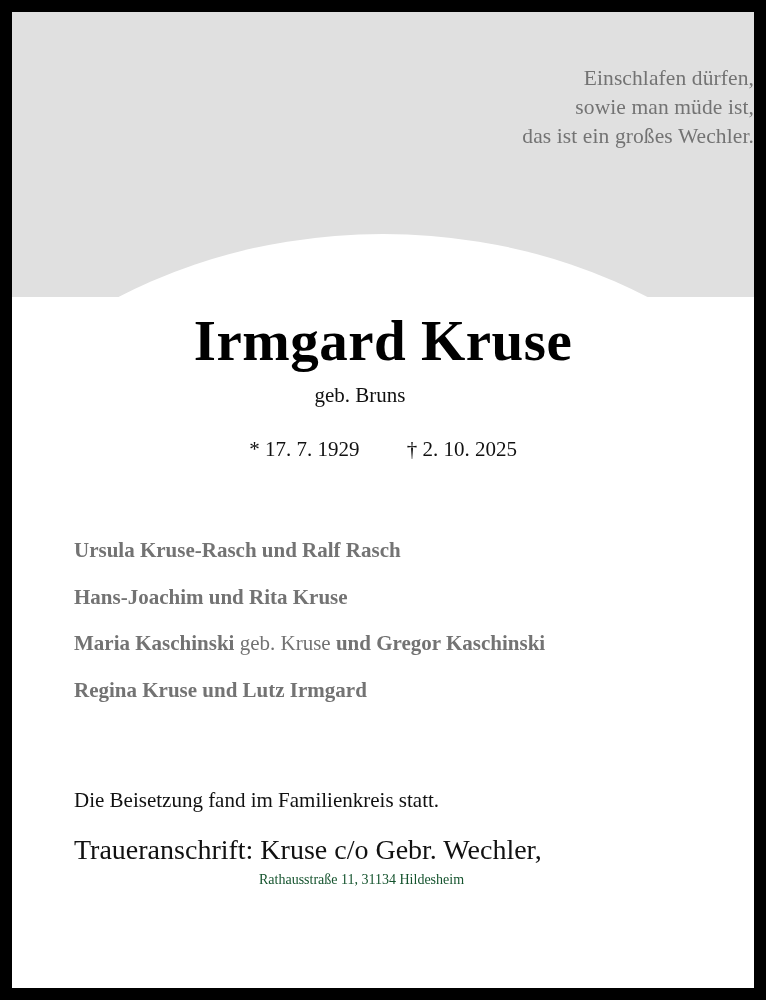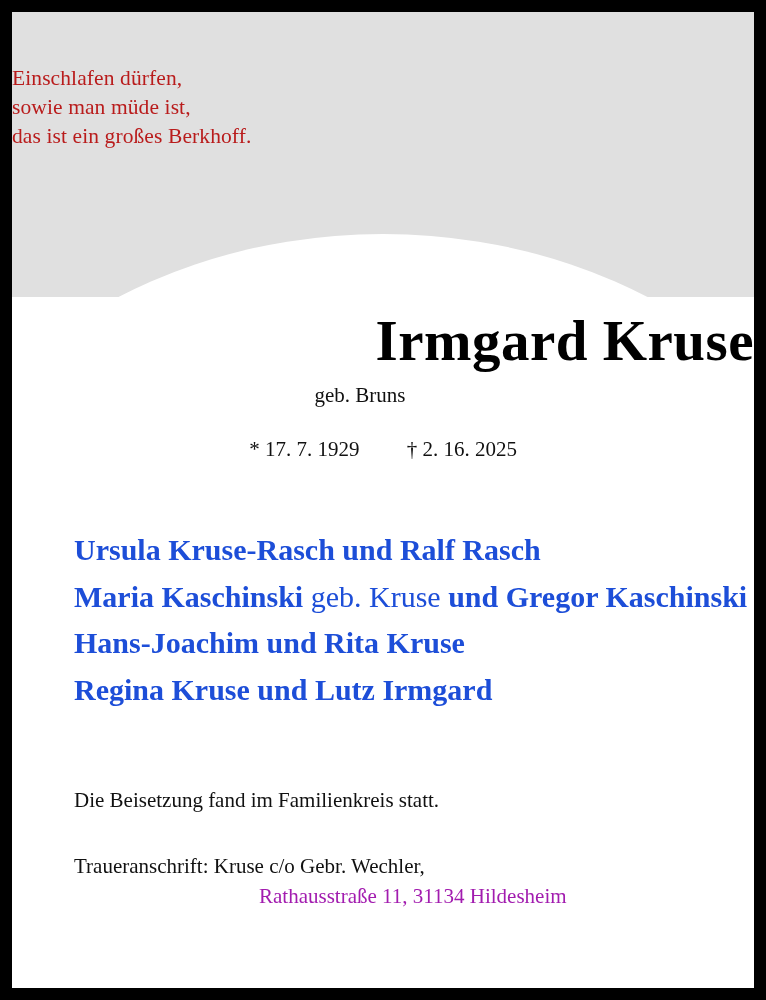--- a/index.html
+++ b/index.html
@@ -46,35 +46,35 @@
     width: 982px;
     height: 400px;
     background: #ffffff;
     border-radius: 50% 50% 0 0 / 100% 100% 0 0;
   }
   .quote {
     position: absolute;
     left: 0;
     top: 52px;
     width: 742px;
-    text-align: left;
+    text-align: right;
     font-size: 21.5px;
     line-height: 29px;
-    color: #b91c1c;
+    color: #737373;
     letter-spacing: 0.1px;
   }
   .quote .ql {
     display: block;
   }
   .name {
     position: absolute;
     left: 0;
     top: 296px;
     width: 742px;
-    text-align: right;
+    text-align: center;
     font-size: 57px;
     font-weight: bold;
     letter-spacing: 0.5px;
     color: #000000;
     line-height: 66px;
   }
   .maiden {
     position: absolute;
     left: 0;
     top: 371px;
@@ -93,86 +93,86 @@
     color: #111111;
   }
   .dates .born { margin-right: 42px; }
   .survivors {
     position: absolute;
     left: 62px;
     top: 515px;
     width: 660px;
   }
   .survivors .line {
-    font-size: 30px;
+    font-size: 21px;
     font-weight: bold;
     line-height: 46.5px;
-    color: #1d4ed8;
+    color: #737373;
     white-space: nowrap;
   }
   .survivors .line .reg {
     font-weight: normal;
   }
   .footer {
     position: absolute;
     left: 62px;
     top: 773px;
     width: 660px;
   }
   .footer .l1 {
     font-size: 21px;
     color: #111111;
     line-height: 30px;
   }
   .footer .l2 {
-    margin-top: 36px;
-    font-size: 21px;
+    margin-top: 20px;
+    font-size: 28px;
     color: #111111;
     line-height: 30px;
   }
   .footer .l3 {
-    font-size: 21px;
-    color: #a21caf;
+    font-size: 14px;
+    color: #14532d;
     line-height: 30px;
     padding-left: 185px;
   }
 </style>
 </head>
 <body>
 
 <div class="notice">
 
   <div class="arc-bg">
     <div class="grey"></div>
     <div class="white-arc"></div>
   </div>
 
   <div class="quote">
     <span class="ql">Einschlafen dürfen,</span>
     <span class="ql">sowie man müde ist,</span>
-    <span class="ql">das ist ein großes Berkhoff.</span>
+    <span class="ql">das ist ein großes Wechler.</span>
   </div>
 
   <div class="name">Irmgard Kruse</div>
   <div class="maiden">geb. Bruns</div>
 
   <div class="dates">
     <span class="born">* 17. 7. 1929</span>
-    <span class="died">† 2. 16. 2025</span>
+    <span class="died">† 2. 10. 2025</span>
   </div>
 
   <div class="survivors">
     <div class="line">
       <span>Ursula Kruse-Rasch und Ralf Rasch</span>
     </div>
     <div class="line">
-      <span>Maria Kaschinski </span><span class="reg">geb. Kruse</span><span> und Gregor Kaschinski</span>
+      <span>Hans-Joachim und Rita Kruse</span>
     </div>
     <div class="line">
-      <span>Hans-Joachim und Rita Kruse</span>
+      <span>Maria Kaschinski </span><span class="reg">geb. Kruse</span><span> und Gregor Kaschinski</span>
     </div>
     <div class="line">
       <span>Regina Kruse und Lutz Irmgard</span>
     </div>
   </div>
 
   <div class="footer">
     <div class="l1">Die Beisetzung fand im Familienkreis statt.</div>
     <div class="l2">Traueranschrift: Kruse c/o Gebr. Wechler,</div>
     <div class="l3">Rathausstraße 11, 31134 Hildesheim</div>

